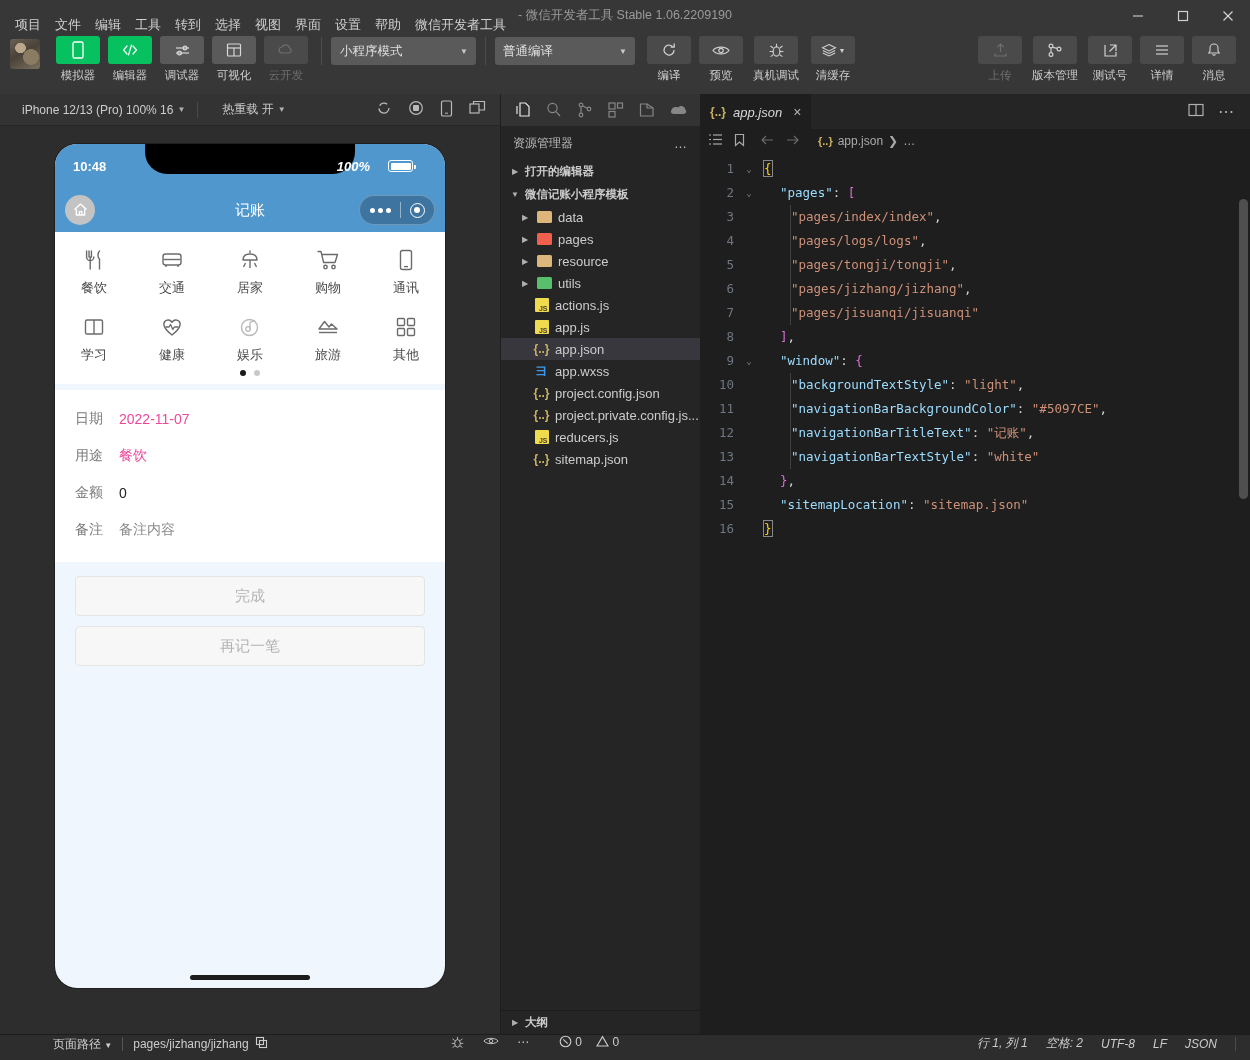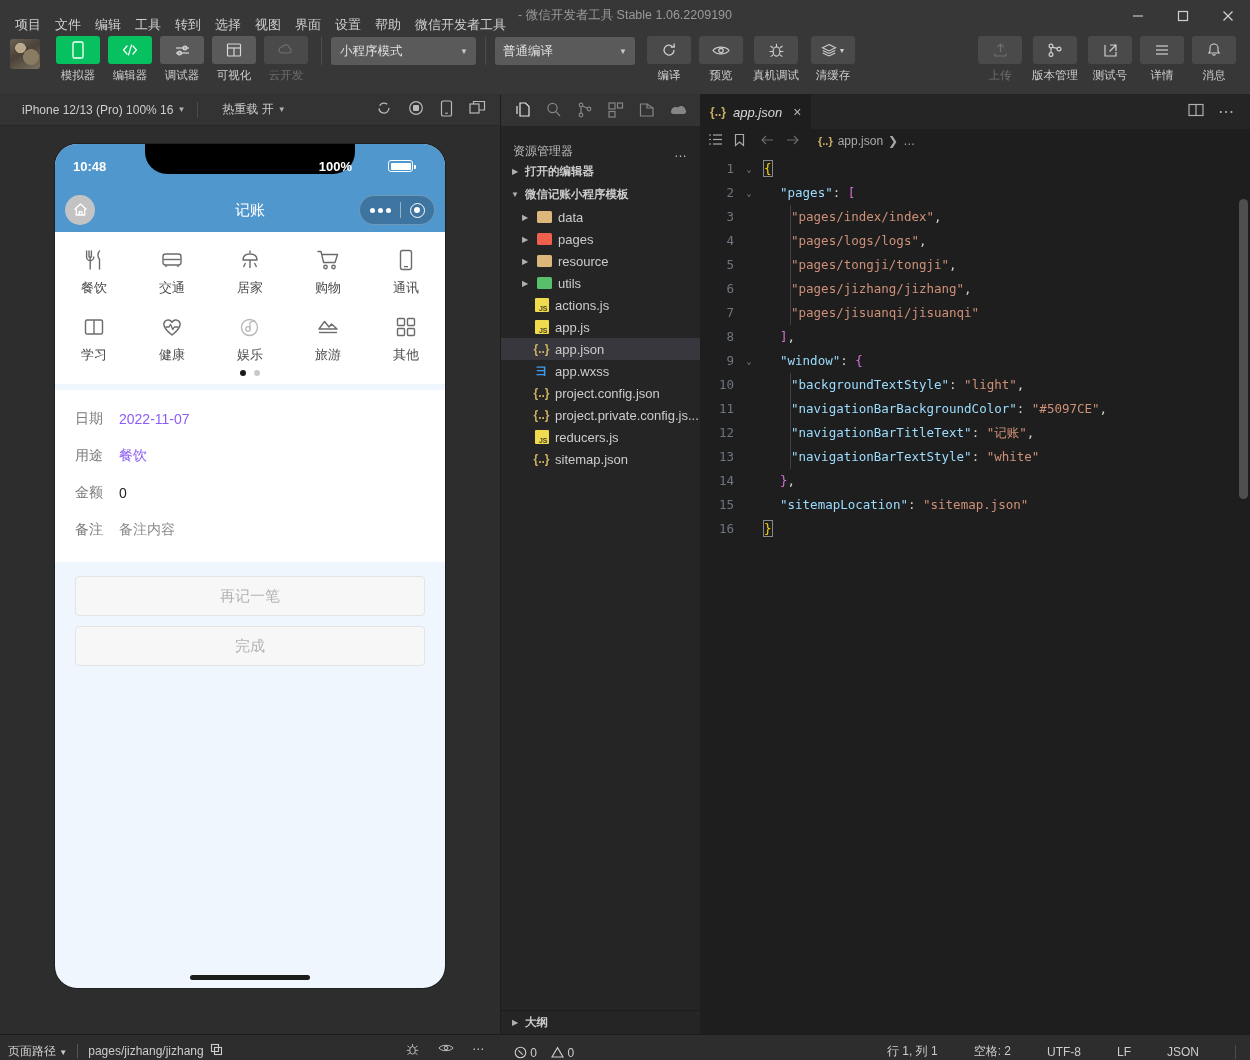--- a/index.html
+++ b/index.html
@@ -143,21 +143,21 @@
   }
   .cat svg { display: block; }
   .cat span { font-size: 13px; color: #4a4a4a; }
   .pager { display: flex; justify-content: center; gap: 8px; margin-top: 6px; }
   .pager i { width: 6px; height: 6px; border-radius: 50%; background: #c9c9c9; display: block; }
   .pager i.on { background: #1a1a1a; }
 
   .form-area { background: #fff; padding: 10px 20px 14px 20px; flex: none; margin-top: 6px; }
   .frow { display: flex; align-items: center; height: 37px; font-size: 14px; }
   .frow .lbl { color: #7a7a7a; width: 44px; flex: none; }
-  .frow .val { color: #8b5cf6; }
+  .frow .val { color: #ec4899; }
   .frow .val.dark { color: #222; }
   .frow .val.mid { color: #8b8b8b; }
 
   .btn-area { padding: 14px 20px 0 20px; }
   .big-btn {
     height: 40px; border: 1px solid #e4e4e4; border-radius: 4px; background: #f7f7f7;
     display: flex; align-items: center; justify-content: center;
     color: #b3b3b3; font-size: 15px; margin-bottom: 10px;
   }
   .home-indicator {
@@ -167,21 +167,21 @@
 
   
   .side-wrap { width: 200px; background: #252526; display: flex; flex-direction: column; flex: none; border-left: 1px solid #1e1e1e; }
   .act-bar {
     height: 32px; background: #333333; display: flex; align-items: center;
     justify-content: space-around; padding: 0 6px; color: #868686; flex: none;
   }
   .act-bar .ai { width: 26px; height: 26px; display: flex; align-items: center; justify-content: center; }
   .act-bar .ai.active { color: #e7e7e7; }
   .exp-header {
-    height: 34px; display: flex; align-items: flex-end; padding: 0 12px;
+    height: 34px; display: flex; align-items: center; padding: 0 12px;
     color: #bbbbbb; font-size: 12px; flex: none;
   }
   .exp-header .dots { margin-left: auto; color: #bbb; letter-spacing: 1px; font-size: 13px; }
   .tree { flex: 1 1 auto; overflow: hidden; font-size: 13px; }
   .tree-section {
     height: 23px; display: flex; align-items: center; color: #cccccc;
     font-size: 11.5px; font-weight: bold; padding-left: 8px; gap: 4px;
   }
   .tree-row {
     height: 22px; display: flex; align-items: center; color: #cccccc; font-size: 13px;
@@ -244,27 +244,27 @@
   .k-brk2 { color: #da70d6; }
   .k-brkbox { outline: 1px solid #888; }
   .scrollbar-v {
     position: absolute; right: 2px; top: 46px; width: 9px; height: 300px;
     background: #4f4f4f; border-radius: 5px;
   }
 
   
   .statusbar {
     height: 26px; background: #2d2d2d; border-top: 1px solid #1c1c1c;
-    display: flex; align-items: flex-end; color: #cccccc; font-size: 12px; flex: none;
+    display: flex; align-items: flex-start; color: #cccccc; font-size: 12px; flex: none; padding-left: 45px;
   }
   .sb-left { display: flex; align-items: center; gap: 6px; padding-left: 8px; width: 500px; }
   .sb-left .vs { width: 1px; height: 14px; background: #555; margin: 0 4px; }
   .sb-left .ic { margin-left: auto; display: flex; gap: 18px; padding-right: 14px; color: #c3c3c3; }
   .sb-mid { display: flex; align-items: center; gap: 14px; padding-left: 14px; }
-  .sb-right { margin-left: auto; display: flex; align-items: center; gap: 36px; padding-right: 14px; }
+  .sb-right { margin-left: auto; display: flex; align-items: center; gap: 18px; padding-right: 14px; font-style: italic; }
   .sb-right .vsep { width: 1px; height: 14px; background: #4a4a4a; }
 </style>
 </head>
 <body>
 
 <div class="app">
 
   <div class="titlebar">
     <div class="menu">
       <div class="menu-item">项目</div>
@@ -632,22 +632,22 @@
               <span class="lbl">金额</span>
               <span class="val dark">0</span>
             </div>
             <div class="frow">
               <span class="lbl">备注</span>
               <span class="val mid">备注内容</span>
             </div>
           </div>
 
           <div class="btn-area">
+            <div class="big-btn">完成</div>
             <div class="big-btn">再记一笔</div>
-            <div class="big-btn">完成</div>
           </div>
 
           <div class="home-indicator"></div>
         </div>
       </div>
     </div>
 
     <div class="side-wrap">
       <div class="act-bar">
         <span class="ai active">

